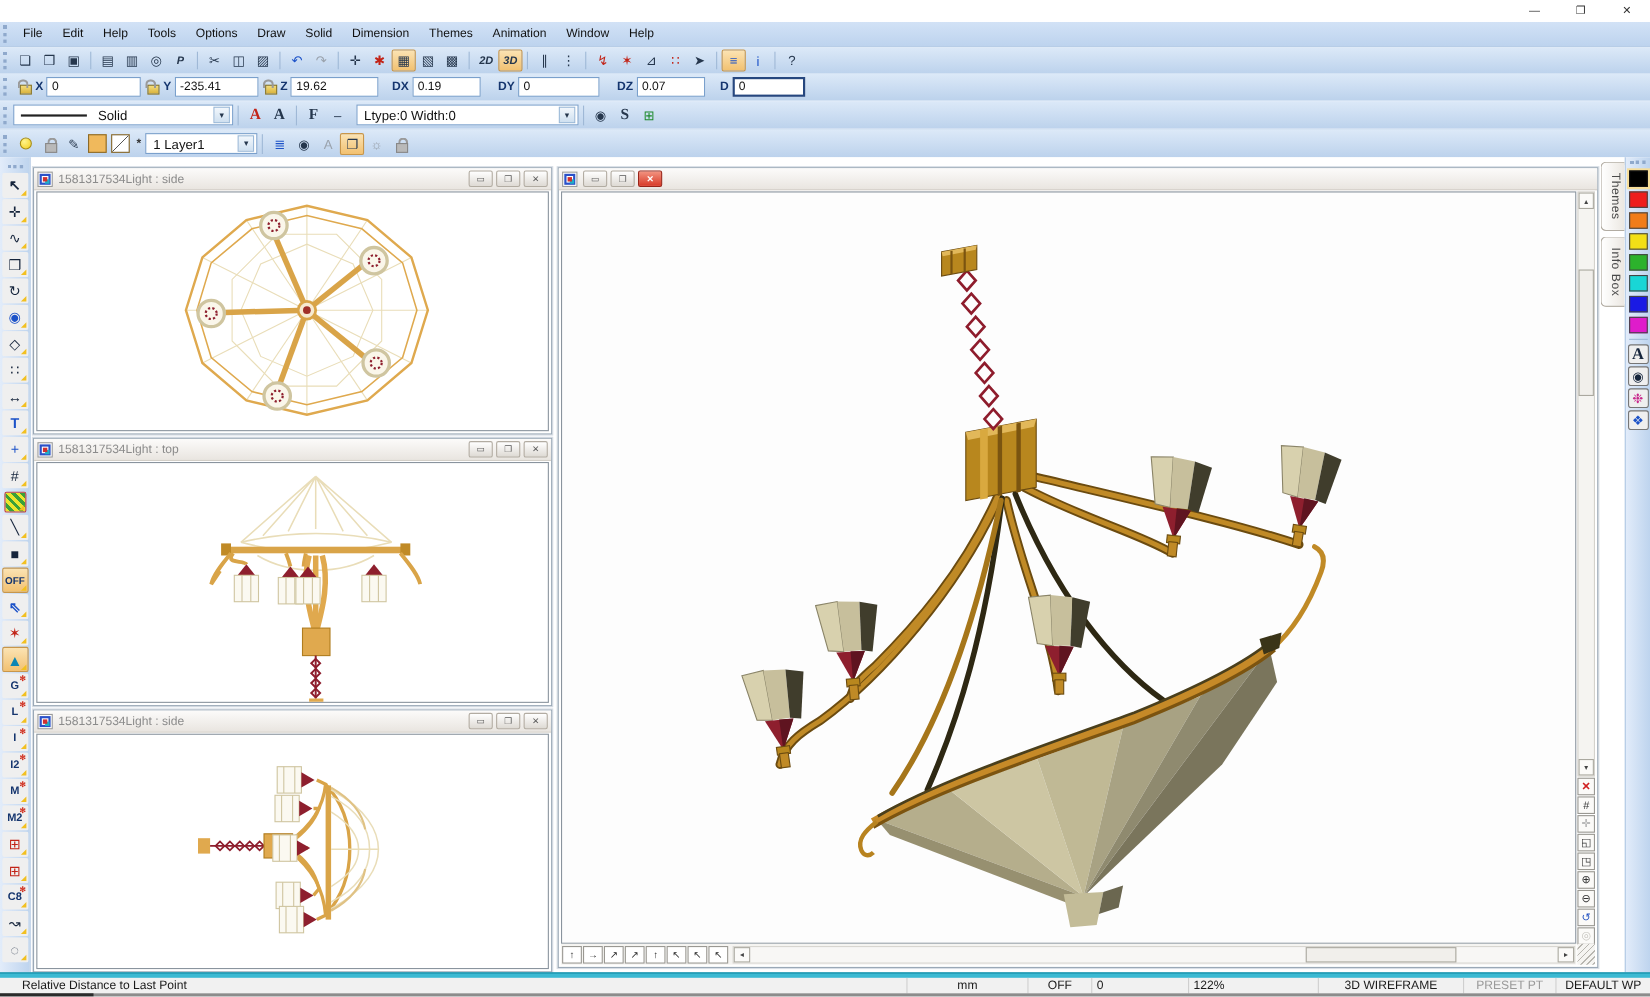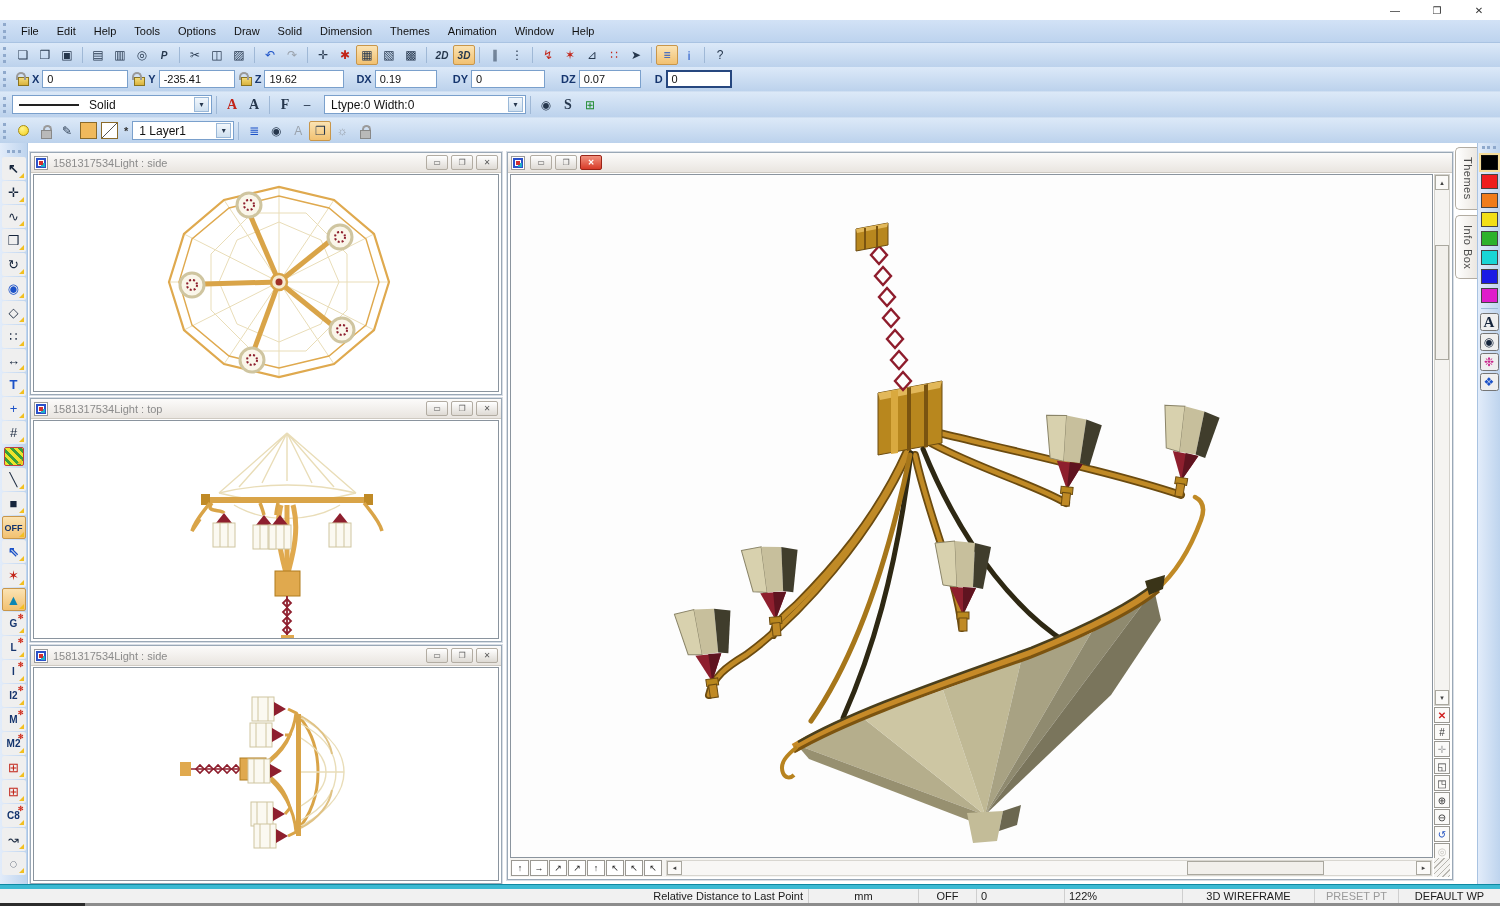--- a/index.html
+++ b/index.html
@@ -105,21 +105,21 @@
 .cswatch.selected{box-shadow:0 0 0 2px #f6dd9a;border-color:#111}
 .rsep{width:17px;height:1px;background:#9fb8d6;margin:3px 0}
 .rtool{width:19px;height:18px;display:flex;align-items:center;justify-content:center;font-size:12px;color:#16253c;margin:1px 0}
 .rtool.serif{font-family:"Liberation Serif",serif;font-weight:bold;font-size:15px}
 .rtool.multicolor{color:#c8288c}
 .rtool.blue{color:#1c52c8}
 
 
 .tealstrip{position:absolute;left:0;right:0;top:884px;height:5px;background:#3bb9d2;border-top:1px solid #0f89a2}
 .statusbar{position:absolute;left:0;right:0;top:889px;height:14px;background:#f1f1f1;display:flex;align-items:center;font-size:11px;color:#1a1a1a}
-.smsg{padding:0 5px;flex:1;text-align:right}
+.smsg{padding:0 20px;flex:1;text-align:left}
 .scell{border-left:1px solid #cfcfcf;text-align:center;padding:0 4px;height:100%;display:flex;align-items:center;justify-content:center}
 .scell.muted{color:#9a9a9a}
 .bottomband{position:absolute;left:0;right:0;top:903px;height:3px;background:#8c8c8c}
 .bottomband::before{content:"";position:absolute;left:0;top:0;width:85px;height:3px;background:#2b2b2b}
 svg{display:block}
 </style>
 </head>
 <body>
 
 <div class="app">
@@ -843,17 +843,17 @@
 
   <div class="tealstrip"></div>
   <div class="statusbar">
     <span class="smsg">Relative Distance to Last Point</span>
     <span class="scell" style="width:110px">mm</span>
     <span class="scell" style="width:58px">OFF</span>
     <span class="scell" style="width:88px;justify-content:flex-start">0</span>
     <span class="scell" style="width:118px;justify-content:flex-start">122%</span>
     <span class="scell" style="width:132px">3D WIREFRAME</span>
     <span class="scell muted" style="width:84px">PRESET PT</span>
-    <span class="scell" style="width:102px">DEFAULT WP</span>
+    <span class="scell" style="width:86px">DEFAULT WP</span>
   </div>
   <div class="bottomband"></div>
 
 </div>
 
 </body></html>

